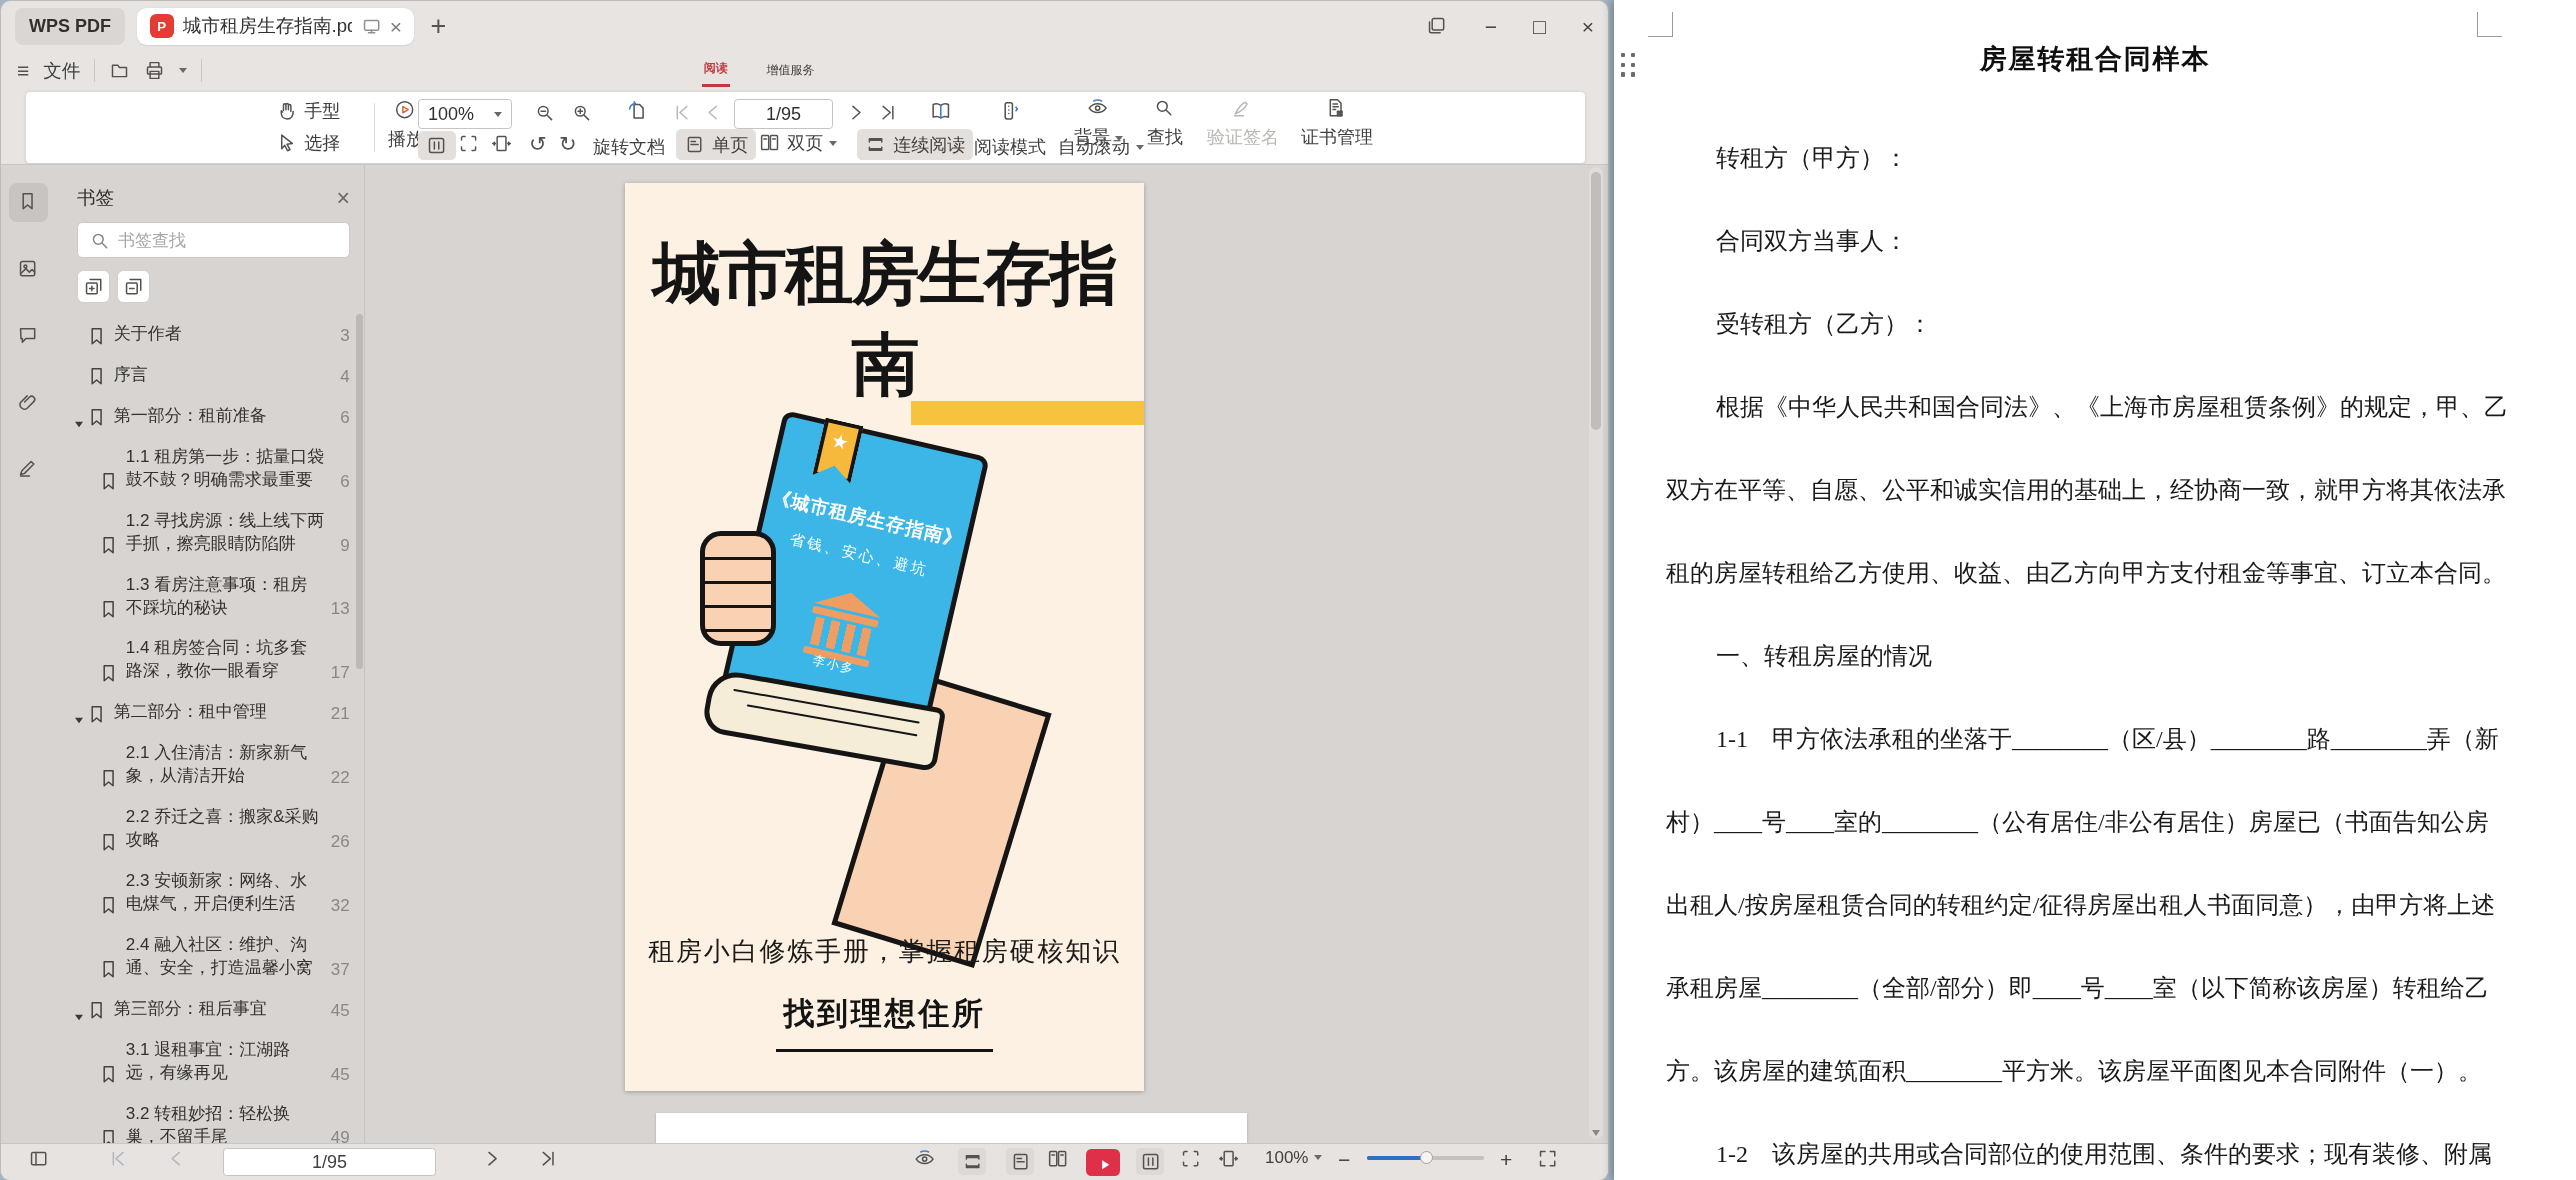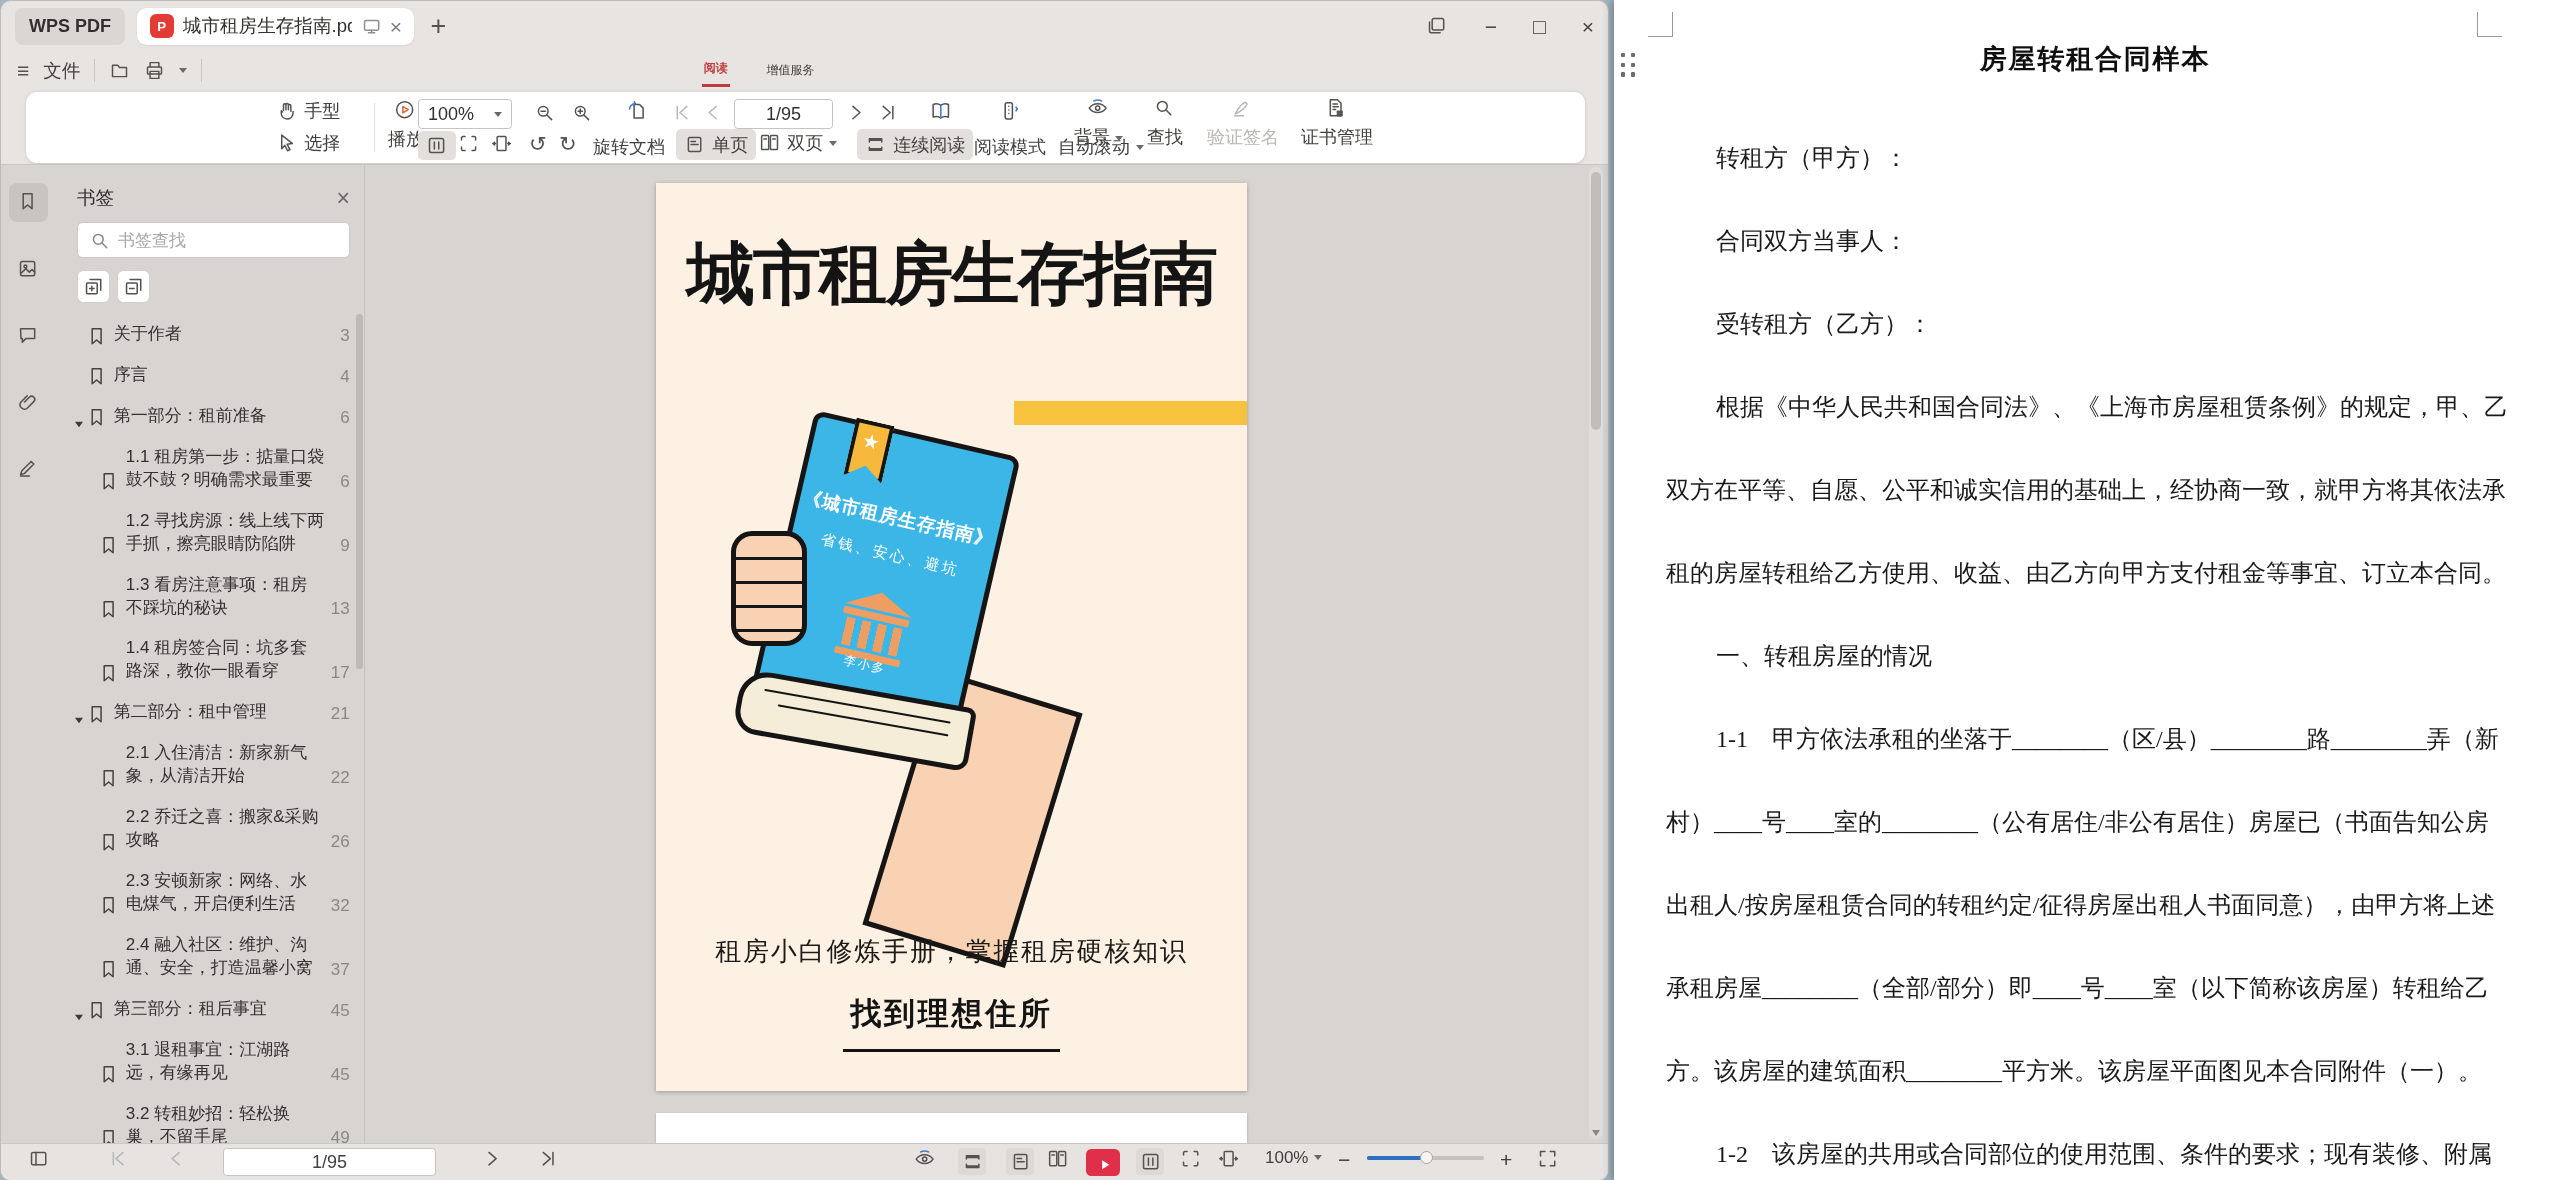--- a/index.html
+++ b/index.html
@@ -23,21 +23,21 @@
 
   .menubar{position:absolute;left:0;top:50px;right:0;height:39px;display:flex;align-items:center;padding:0 16px;gap:14px;font-size:18.6px}
   .hamb{font-size:21px;color:#55534f}
   .menu-file{color:#404040}
   .mdiv{width:0.9px;height:23px;background:#c9c6c3}
   .menubar .mi svg.ic{width:21px;height:21px}
   .ribbontabs{position:absolute;left:701px;top:50px;height:39px;display:flex;align-items:center;gap:37px;font-size:12px}
   .readtab{color:#c23a3e;font-weight:700;border-bottom:3.6px solid #c23a3e;padding:5.3px 1.8px 7px}
   .vastab{color:#3d3b39}
 
-  .toolcard{position:absolute;left:25px;top:91px;width:1559px;height:71px;background:#fff;border-radius:11px;box-shadow:0 0.9px 3.6px rgba(0,0,0,.13)}
+  .toolcard{position:absolute;left:25px;top:91px;width:1559px;height:71px;background:#fff;border-radius:4px;box-shadow:0 0.9px 3.6px rgba(0,0,0,.13)}
   .tc{position:absolute;display:flex;align-items:center;gap:6.2px;font-size:18px;color:#413f3d;white-space:nowrap}
   .tc svg.ic{width:22px;height:22px}
   .chip{background:#e2dfdc;border-radius:5.3px;padding:3.6px 8px}
   .selbox{width:94px;height:30px;border:0.9px solid #c6c3c0;border-radius:3.6px;display:flex;align-items:center;justify-content:space-between;padding:0 9px;font-size:18px;color:#33312f}
   .pagebox{width:99px;height:30px;border:0.9px solid #c6c3c0;border-radius:3.6px;display:flex;align-items:center;justify-content:center;font-size:18px;color:#33312f;background:#fff}
   .vdiv{position:absolute;top:10.7px;bottom:10.7px;width:0.9px;background:#e0ddda}
   .stack{position:absolute;display:flex;flex-direction:column;align-items:center;gap:3.6px;font-size:18px;color:#413f3d}
   .stack svg.ic{width:24px;height:24px}
   .dim,.dim svg.ic{color:#b9b6b3;stroke:#b9b6b3}
   .gly{font-size:21px;color:#54524f;line-height:1}
@@ -61,21 +61,21 @@
   .bmlist{position:absolute;left:0;right:9px;top:149px;bottom:0;overflow:hidden}
   .bmrow{display:flex;align-items:flex-end;margin:0 5.3px 0 18px;padding:9px 0;cursor:default}
   .bmcaret{flex:0 0 12.4px;margin-top:6.2px}
   .bmcaret i{display:block;width:0;height:0;border-left:5.3px solid transparent;border-right:5.3px solid transparent;border-top:7px solid #3c3a38;transform:scale(.8)}
   .bmrow svg.ic{flex:0 0 20.4px;width:20.4px;height:20.4px;margin:0 7px 0 0;stroke:#45433f}
   .bmlabel{flex:1;font-size:17px;line-height:1.35;color:#33312f;padding-right:7px}
   .bmpage{font-size:17px;color:#8a8785;margin-top:1.8px}
   .bmrow.lvl1{margin-left:30px}
   .bmscroll{position:absolute;right:0.9px;top:149px;width:7px;height:355px;background:#bcb9b6;border-radius:3.6px}
 
-  .pdfpage{position:absolute;left:655px;top:18px;width:591px;height:908px;background:#fcf1e2;box-shadow:0 0.9px 4.4px rgba(0,0,0,.28)}
+  .pdfpage{position:absolute;left:624px;top:18px;width:519px;height:908px;background:#fcf1e2;box-shadow:0 0.9px 4.4px rgba(0,0,0,.28)}
   .nextpage{position:absolute;left:655px;top:948px;width:591px;height:32px;background:#fff;box-shadow:0 0.9px 2.7px rgba(0,0,0,.2)}
   .covertitle{position:absolute;left:0;right:0;top:46px;text-align:center;font-size:68px;font-weight:900;color:#141414;letter-spacing:-1.8px;font-family:"DejaVu Sans","Liberation Sans",sans-serif}
   .ybar{position:absolute;right:0;top:218px;width:233px;height:24px;background:#f7c23e}
   .arm{position:absolute;left:242px;top:503px;width:149px;height:266px;background:#f8d2b2;border:5.3px solid #151515;transform:rotate(17deg)}
   .book{position:absolute;left:123px;top:247px;width:211px;height:298px;background:#3bb6e6;border:5.3px solid #151515;border-radius:10.7px;transform:rotate(13deg)}
   .bpages{position:absolute;left:-16px;bottom:-32px;width:238px;height:64px;background:#f5edd7;border:5.3px solid #151515;border-radius:30px 9px 12.4px 23px;transform:rotate(-3deg)}
   .bpages i{display:block;height:1.8px;background:#151515;margin:12.4px 19.5px 0;border-radius:1.8px}
   .bpages i + i{margin-top:10.7px;margin-left:36px}
   .ribbon{position:absolute;left:37px;top:-7px;width:39px;height:59px;background:#f6b93c;border:4.4px solid #151515;clip-path:polygon(0 0,100% 0,100% 100%,50% 76%,0 100%);display:flex;align-items:flex-start;justify-content:center}
   .ribbon b{color:#fff;font-size:19.5px;margin-top:5.3px}

